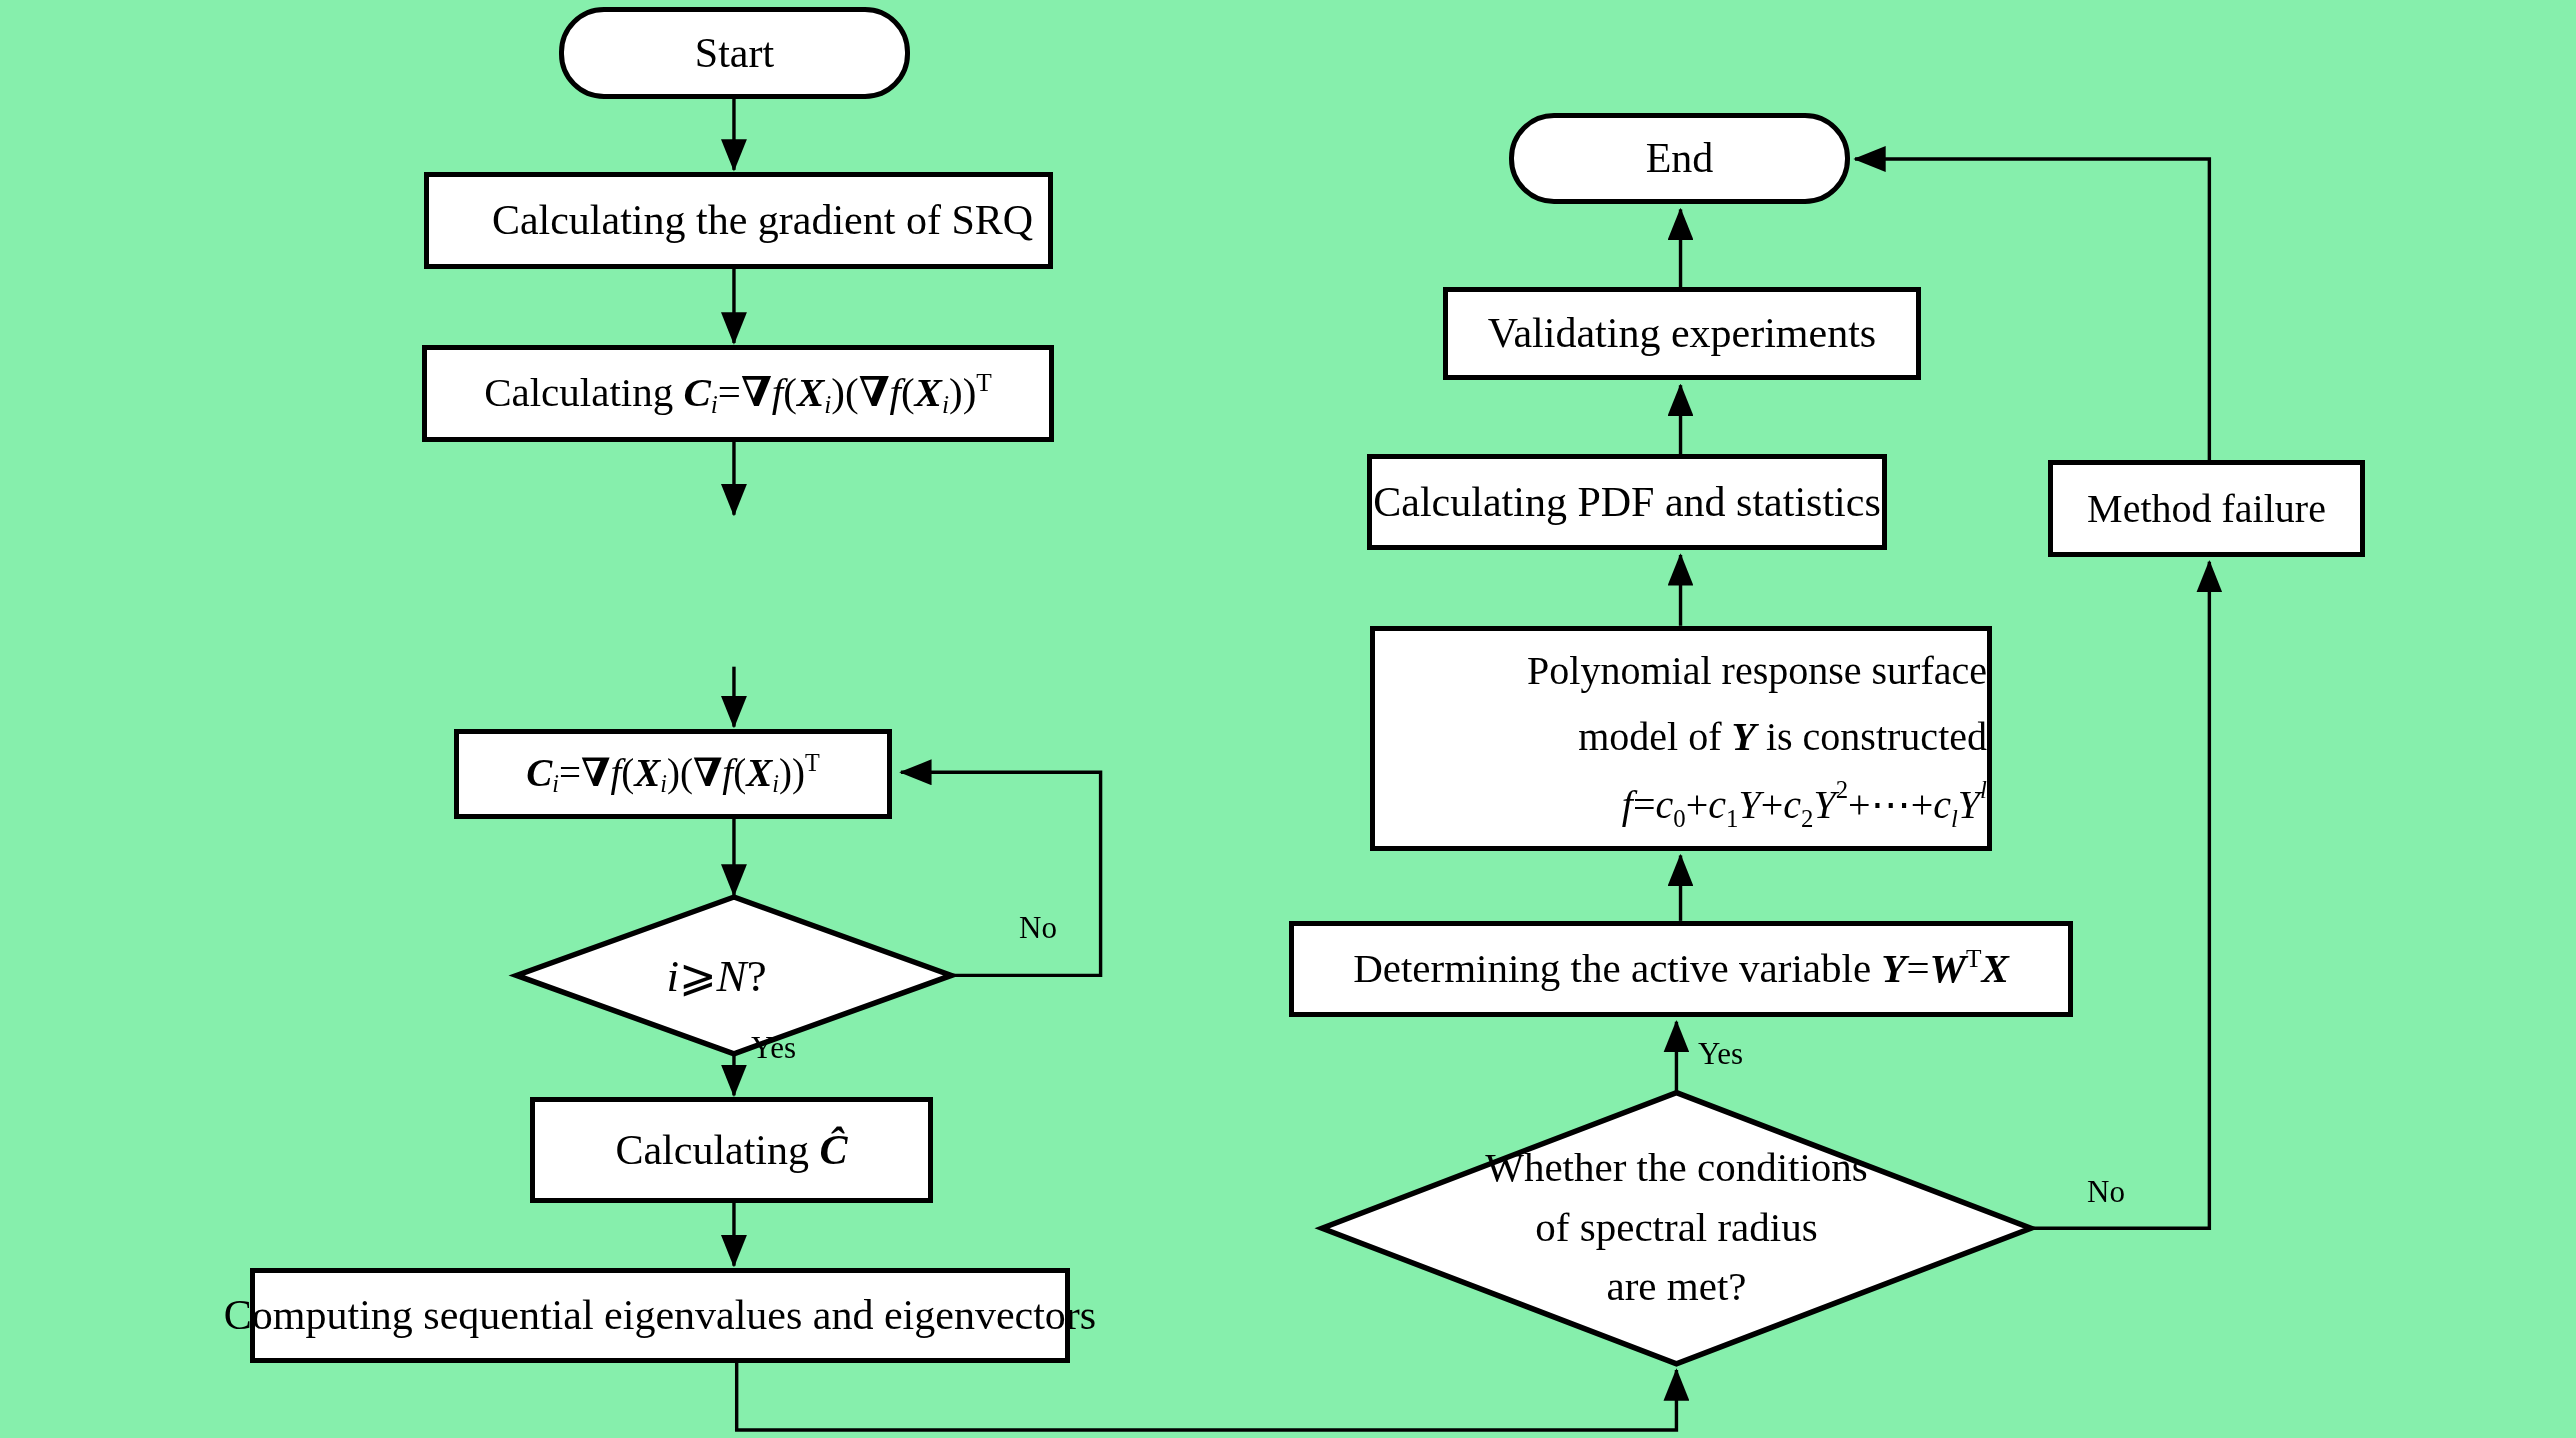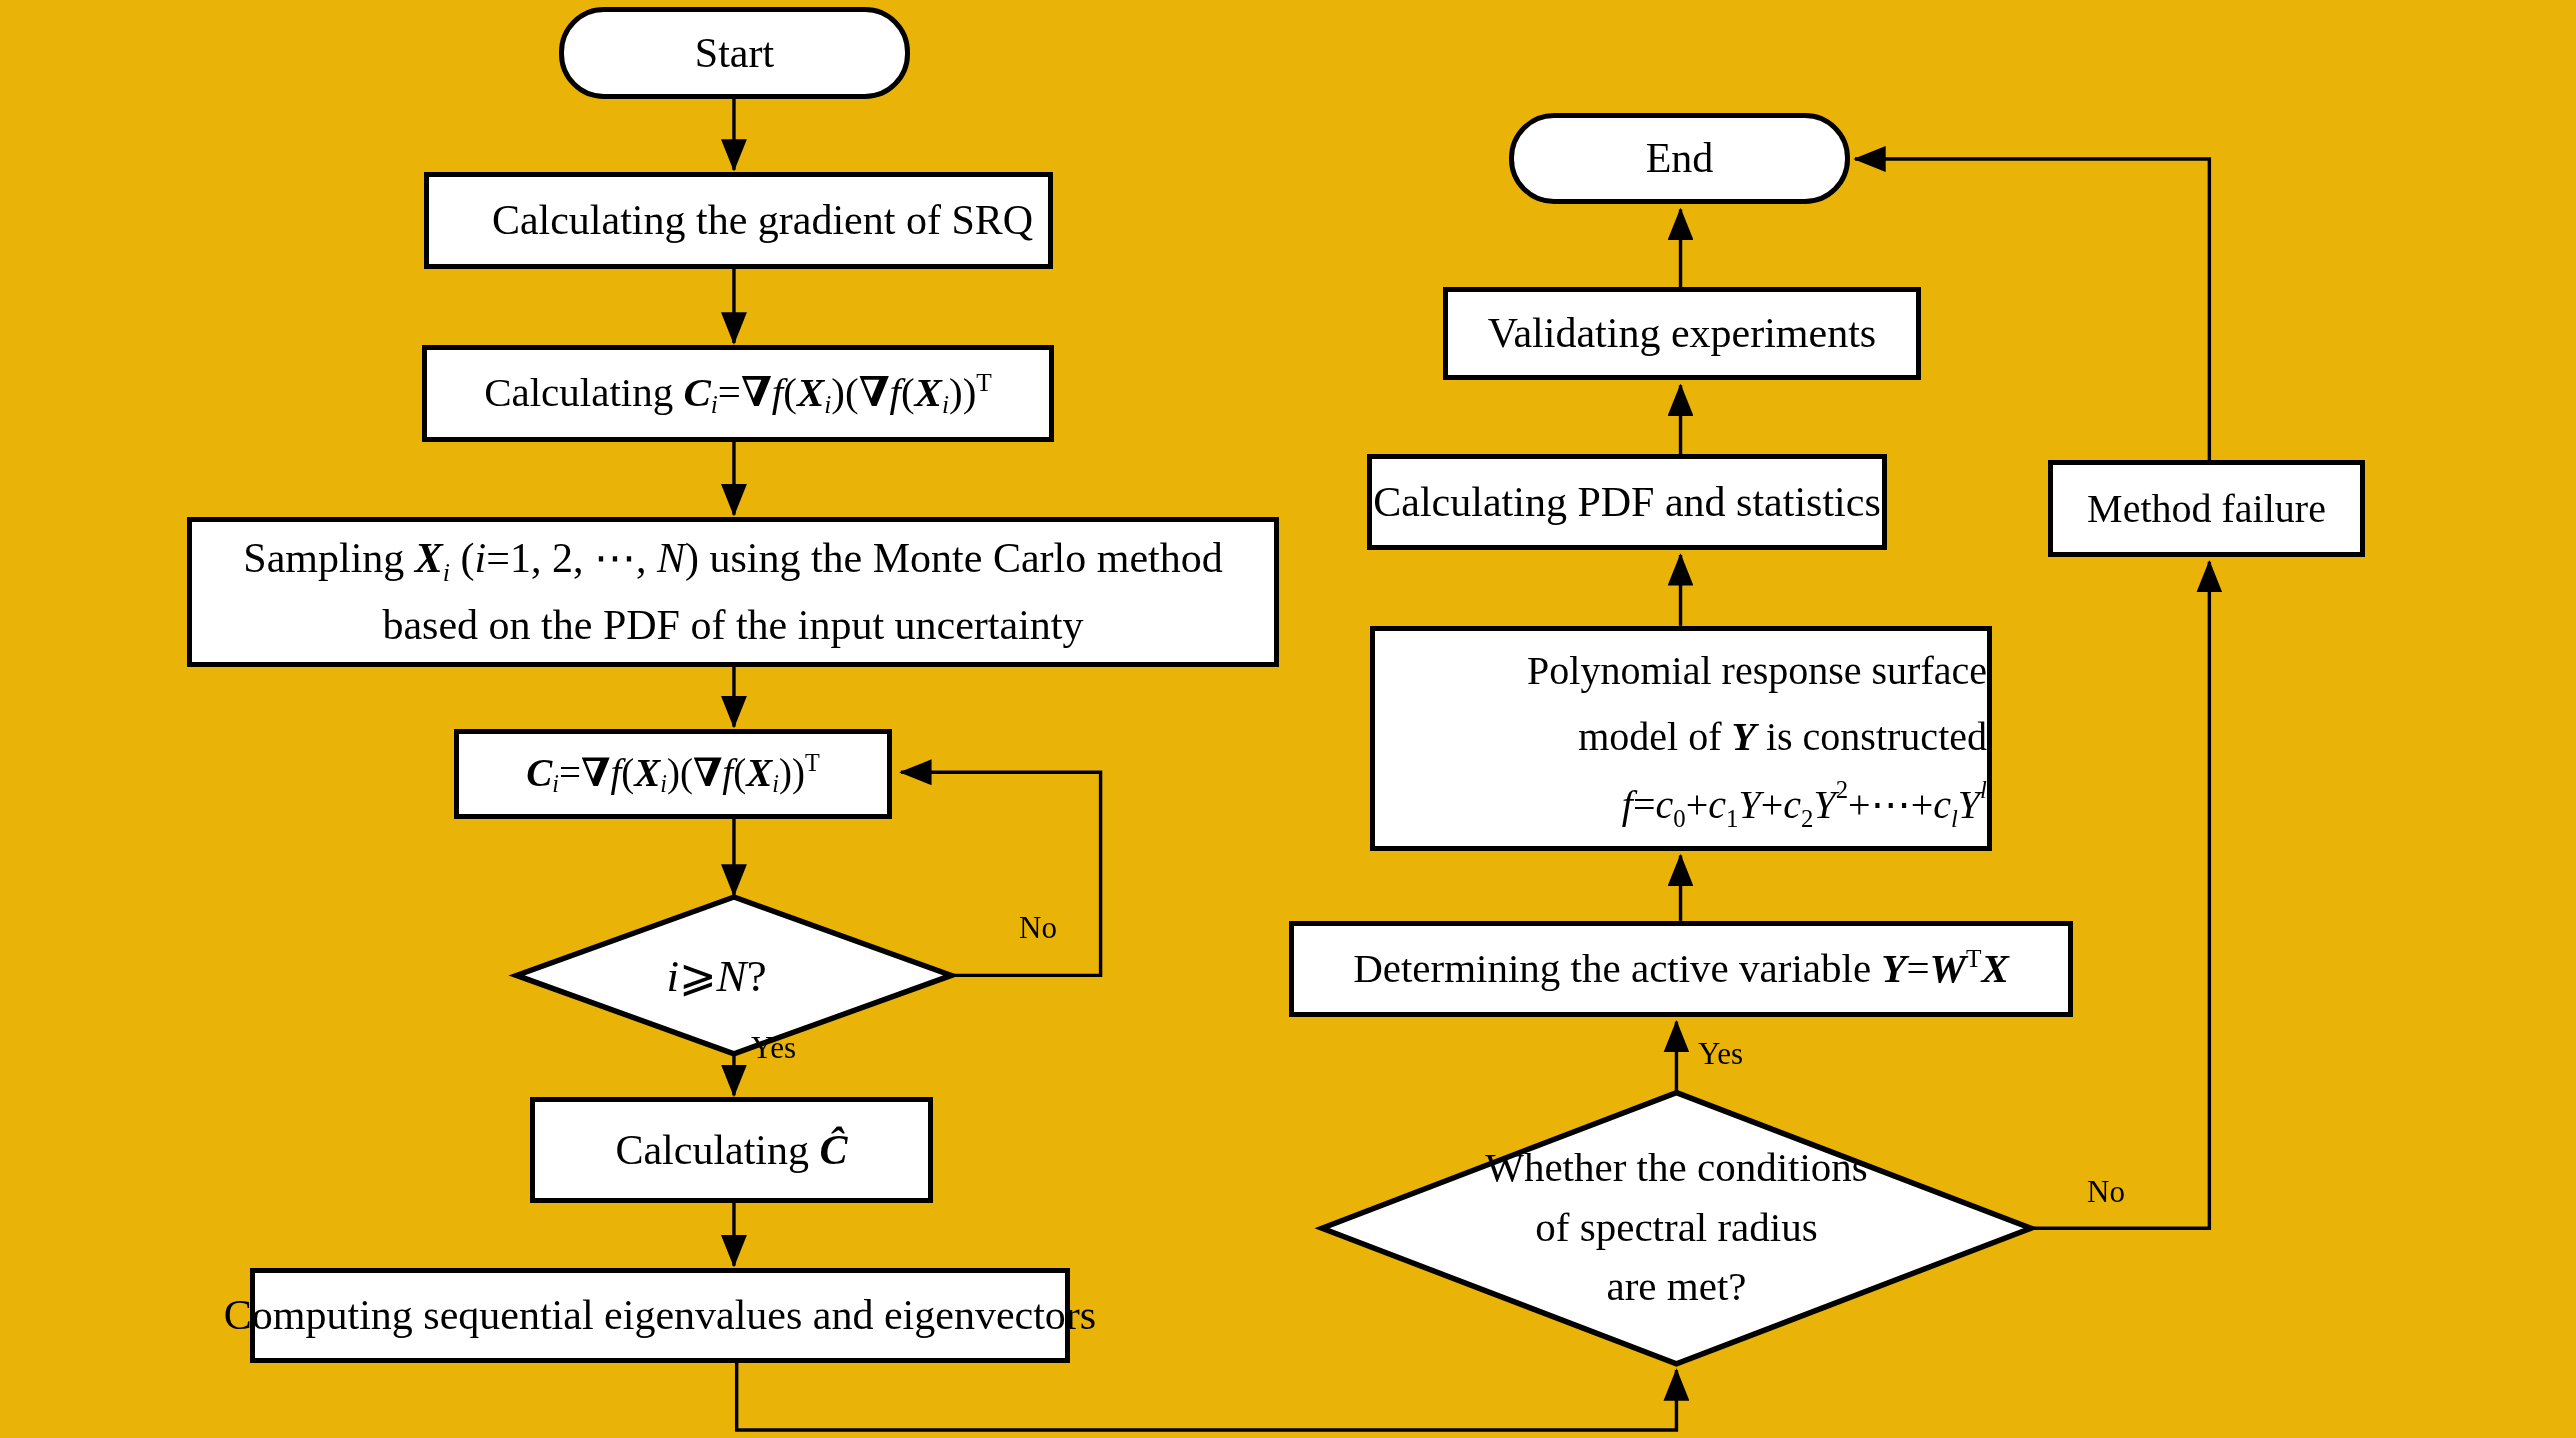--- a/index.html
+++ b/index.html
@@ -1,17 +1,17 @@
 <!DOCTYPE html>
 <html style="font-size:11px"><head>
 <meta charset="utf-8">
 <style>
   html,body{margin:0;padding:0;background:#ffffff;}
   #canvas{
-    position:relative;width:2576px;height:1439px;background:#eab308;overflow:hidden;
+    position:relative;width:2576px;height:1439px;background:#86efac;overflow:hidden;
     font-family:"Liberation Serif","DejaVu Serif",serif;color:#000;
   }
   #wires{position:absolute;left:0;top:0;width:2576px;height:1439px;}
   .node{
     position:absolute;background:#fff;border:5.5px solid #000;box-sizing:border-box;
     display:flex;flex-direction:column;align-items:center;justify-content:center;
     text-align:center;font-size:42px;line-height:1.25;
   }
   .node .line{white-space:nowrap;}
   .terminator{border-radius:45px;}
@@ -69,24 +69,20 @@
   </div>
 
   <div class="node" style="left:424px;top:172px;width:629px;height:97px;padding-left:48px;">
     <div class="line">Calculating the gradient of SRQ</div>
   </div>
 
   <div class="node" style="left:422px;top:345px;width:632px;height:97px;font-size:41px;">
     <div class="line">Calculating <span class="rt-bi">C</span><span class="rt-isub">i</span>=<span class="rt-b">∇</span><span class="rt-i">f</span>(<span class="rt-bi">X</span><span class="rt-isub">i</span>)(<span class="rt-b">∇</span><span class="rt-i">f</span>(<span class="rt-bi">X</span><span class="rt-isub">i</span>))<span class="rt-sup">T</span></div>
   </div>
 
-  <div class="node" style="left:187px;top:517px;width:1092px;height:150px;line-height:1.55;">
-    <div class="line">Sampling <span class="rt-bi">X</span><span class="rt-isub">i</span> (<span class="rt-i">i</span>=1, 2, ⋯, <span class="rt-i">N</span>) using the Monte Carlo method</div>
-    <div class="line">based on the PDF of the input uncertainty</div>
-  </div>
 
   <div class="node" style="left:454px;top:729px;width:438px;height:90px;font-size:39px;">
     <div class="line"><span class="rt-bi">C</span><span class="rt-isub">i</span>=<span class="rt-b">∇</span><span class="rt-i">f</span>(<span class="rt-bi">X</span><span class="rt-isub">i</span>)(<span class="rt-b">∇</span><span class="rt-i">f</span>(<span class="rt-bi">X</span><span class="rt-isub">i</span>))<span class="rt-sup">T</span></div>
   </div>
 
   <div class="dtext" style="left:499px;top:897px;width:435px;height:157px;font-size:45px;">
     <div class="line"><span class="rt-i">i</span>⩾<span class="rt-i">N</span>?</div>
   </div>
 
   <div class="node" style="left:530px;top:1097px;width:403px;height:106px;">

